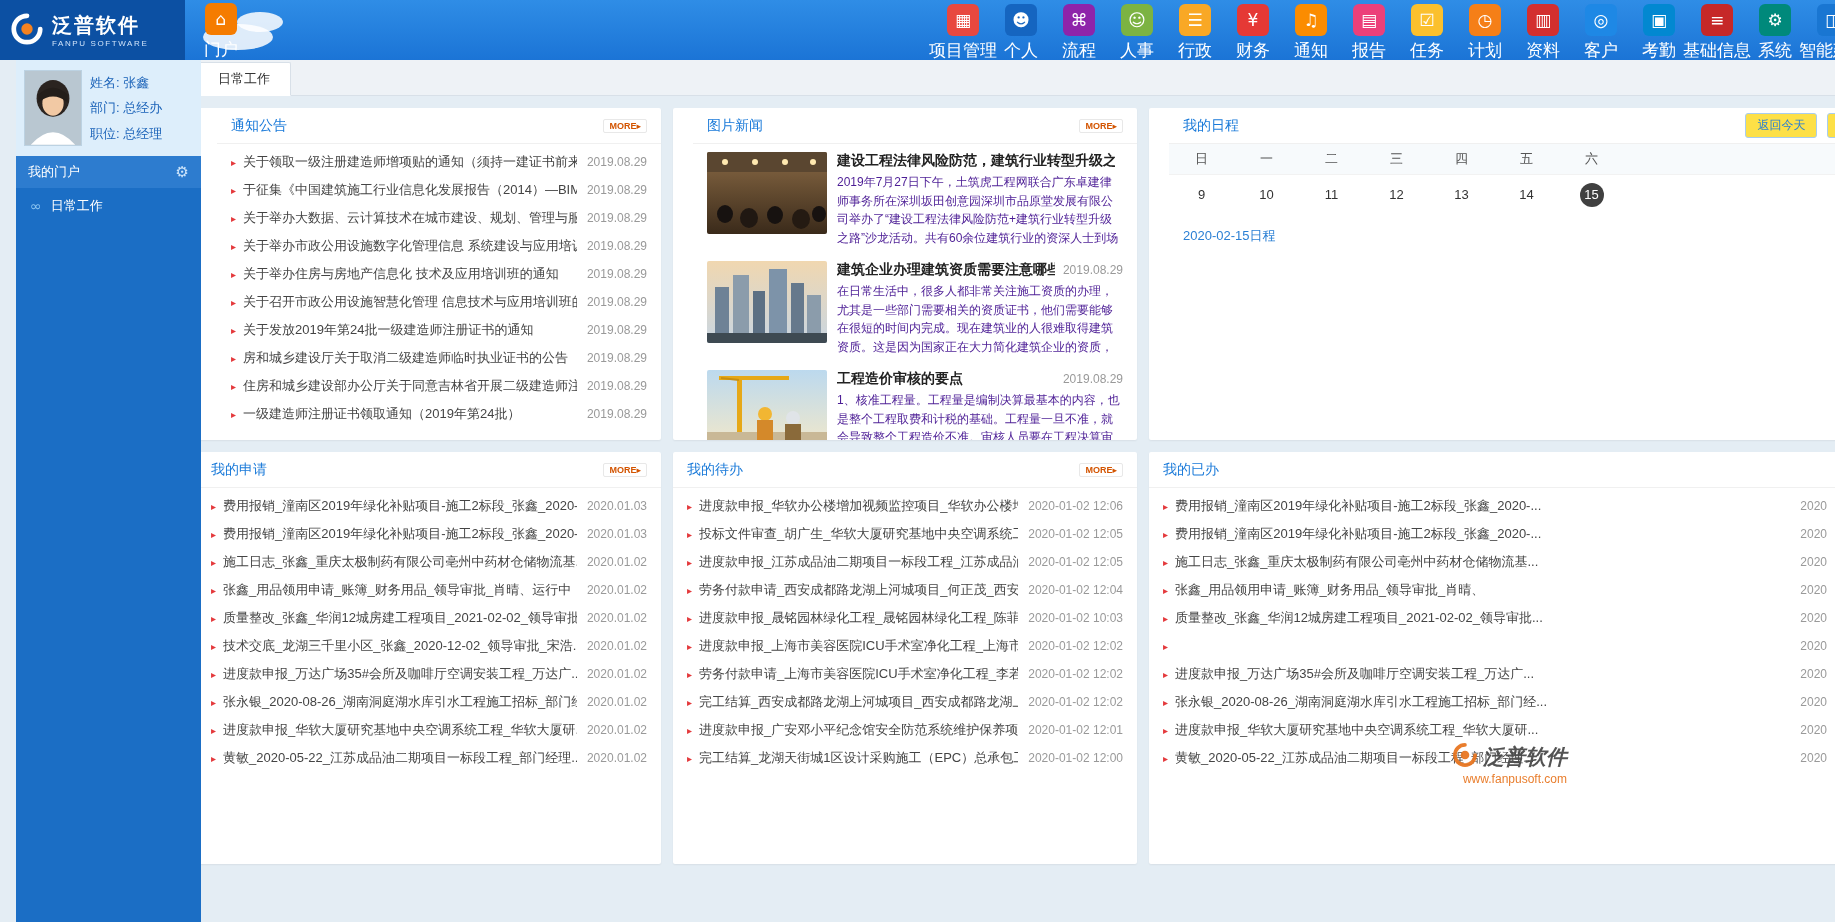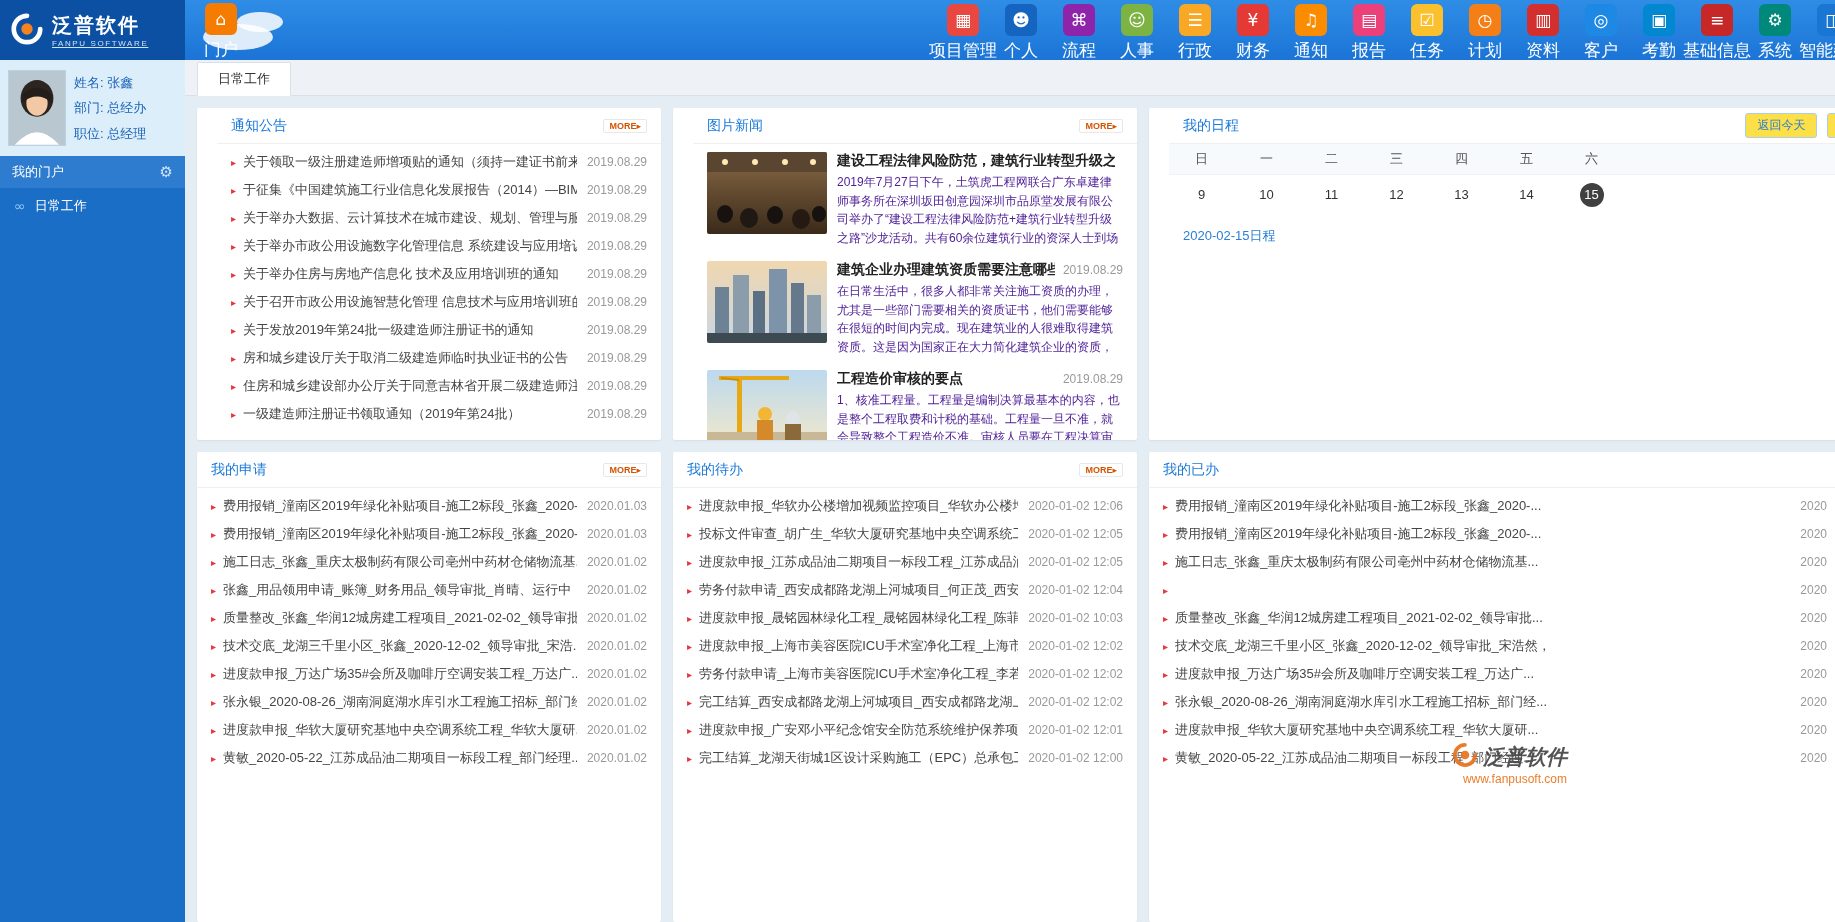--- a/index.html
+++ b/index.html
@@ -5,49 +5,49 @@
   * { margin:0; padding:0; box-sizing:border-box; }
   html,body { width:1835px; height:922px; overflow:hidden; }
   body {
     font-family:"Liberation Sans","DejaVu Sans",sans-serif;
     background:#e4edf4; position:relative; font-size:13px;
   }
   
   .topbar { height:60px; background:linear-gradient(#2f8de6,#1b74d6); display:flex; align-items:center; position:relative; }
   .logo-area { width:185px; height:60px; background:#0c50a3; display:flex; align-items:center; gap:8px; padding:0 10px; flex:none; }
   .logo-text .cn { color:#fff; font-size:20px; font-weight:bold; letter-spacing:2px; white-space:nowrap; }
-  .logo-text .en { color:#cfe3fa; font-size:8px; letter-spacing:1.6px; white-space:nowrap;text-decoration:underline; }
+  .logo-text .en { color:#cfe3fa; font-size:8px; letter-spacing:1.6px; white-space:nowrap; }
   .portal-wrap { position:relative; width:110px; height:60px; flex:none; }
   .cloud { position:absolute; background:rgba(255,255,255,.85); border-radius:50%; }
   .cloud.c1 { width:70px; height:26px; left:18px; top:24px; }
   .cloud.c2 { width:46px; height:20px; left:52px; top:12px; }
   .portal-item { position:absolute; left:8px; top:3px; width:56px; display:flex; flex-direction:column; align-items:center; cursor:pointer; }
   .tile { width:32px; height:32px; border-radius:6px; display:flex; align-items:center; justify-content:center; color:#fff; font-size:17px; font-family:"DejaVu Sans",sans-serif; }
   .portal-item .tile { background:#f57c00; }
   .nav-label { color:#fff; font-size:17px; margin-top:3px; white-space:nowrap;text-align:right; }
   .nav-modules { display:flex; margin-left:auto; margin-right:-24px; }
   .nav-item { width:52px; display:flex; flex-direction:column; align-items:center; margin-left:6px; cursor:pointer; padding-top:5px; }
   
-  .sidebar { position:absolute; left:0; top:60px; bottom:0; width:185px; background:#1b6ec5; }
+  .sidebar { position:absolute; left:16px; top:60px; bottom:0; width:185px; background:#1b6ec5; }
   .user-card { background:#ddeefb; padding:10px 8px; display:flex; gap:8px; height:96px; }
   .avatar { width:58px; height:76px; flex:none; border:1px solid #bcd2e2; background:#b9c7d1; }
   .user-info { display:flex; flex-direction:column; justify-content:center; }
   .user-info div { color:#1a62b8; font-size:13px; line-height:1.95; white-space:nowrap; }
   .portal-header { height:32px; background:#2d7ccf; color:#fff; display:flex; align-items:center; justify-content:space-between; padding:0 12px; font-size:13px; }
   .gear { color:#cfe6fb; font-size:15px; cursor:pointer; font-family:"DejaVu Sans",sans-serif; }
   .menu-item { height:36px; color:#fff; font-size:13px; display:flex; align-items:center; gap:9px; padding:0 14px; cursor:pointer; }
   .link-icon { color:#8ec6f2; font-size:14px; font-family:"DejaVu Sans",sans-serif; }
   
   .main { margin-left:185px; width:1704px; }
   .tabstrip { height:36px; background:#eef2f6; border-bottom:1px solid #d8e0e8; display:flex; align-items:flex-end; padding-left:12px; }
   .tab { background:#fff; border:1px solid #d8e0e8; border-bottom:1px solid #fff; margin-bottom:-1px; padding:7px 20px; font-size:13px; color:#333; border-radius:2px 2px 0 0; cursor:pointer; }
   .grid { padding:12px 0 12px 12px; display:flex; flex-wrap:wrap; gap:12px; width:1716px; }
   .panel { background:#fff; border-radius:2px; box-shadow:0 1px 2px rgba(0,0,0,.06); overflow:hidden; }
   .w1 { width:464px; } .w3 { width:740px; }
-  .h1 { height:332px;padding-left:20px; } .h2 { height:470px; }
+  .h1 { height:332px;padding-left:20px; } .h2 { height:412px; }
   .panel-header { height:36px; display:flex; align-items:center; justify-content:space-between; padding:0 14px; border-bottom:1px solid #f0f0f0; }
   .panel-title { color:#1a7ad9; font-size:14px; }
   .more { font-size:9px; color:#d35400; border:1px solid #e8e8e8; padding:1px 5px; border-radius:2px; cursor:pointer; white-space:nowrap; background:#fff;font-weight:bold; }
   .list { padding:4px 14px 0 14px; }
   .list-row { height:28px; display:flex; align-items:center; cursor:pointer; }
   .bullet { color:#e4393c; font-size:10px; margin-right:7px; font-family:"DejaVu Sans",sans-serif; }
   .row-text { flex:1; min-width:0; overflow:hidden; white-space:nowrap; color:#444; font-size:13px; }
   .row-date { color:#999; font-size:12px; margin-left:10px; white-space:nowrap; }
   .done-list .row-date { margin-left:auto; margin-right:48px; }
   
@@ -586,32 +586,32 @@
           </div>
 
           <div class="list-row">
             <span class="bullet">▸</span>
             <span class="row-text">施工日志_张鑫_重庆太极制药有限公司亳州中药材仓储物流基...</span>
             <span class="row-date">2020</span>
           </div>
 
           <div class="list-row">
             <span class="bullet">▸</span>
+            <span class="row-text">张鑫_用品领用申请_账簿_财务用品_领导审批_肖晴、</span>
             <span class="row-date">2020</span>
           </div>
 
           <div class="list-row">
             <span class="bullet">▸</span>
             <span class="row-text">质量整改_张鑫_华润12城房建工程项目_2021-02-02_领导审批...</span>
             <span class="row-date">2020</span>
           </div>
 
           <div class="list-row">
             <span class="bullet">▸</span>
-            <span class="row-text">技术交底_龙湖三千里小区_张鑫_2020-12-02_领导审批_宋浩然，</span>
             <span class="row-date">2020</span>
           </div>
 
           <div class="list-row">
             <span class="bullet">▸</span>
             <span class="row-text">进度款申报_万达广场35#会所及咖啡厅空调安装工程_万达广...</span>
             <span class="row-date">2020</span>
           </div>
 
           <div class="list-row">

